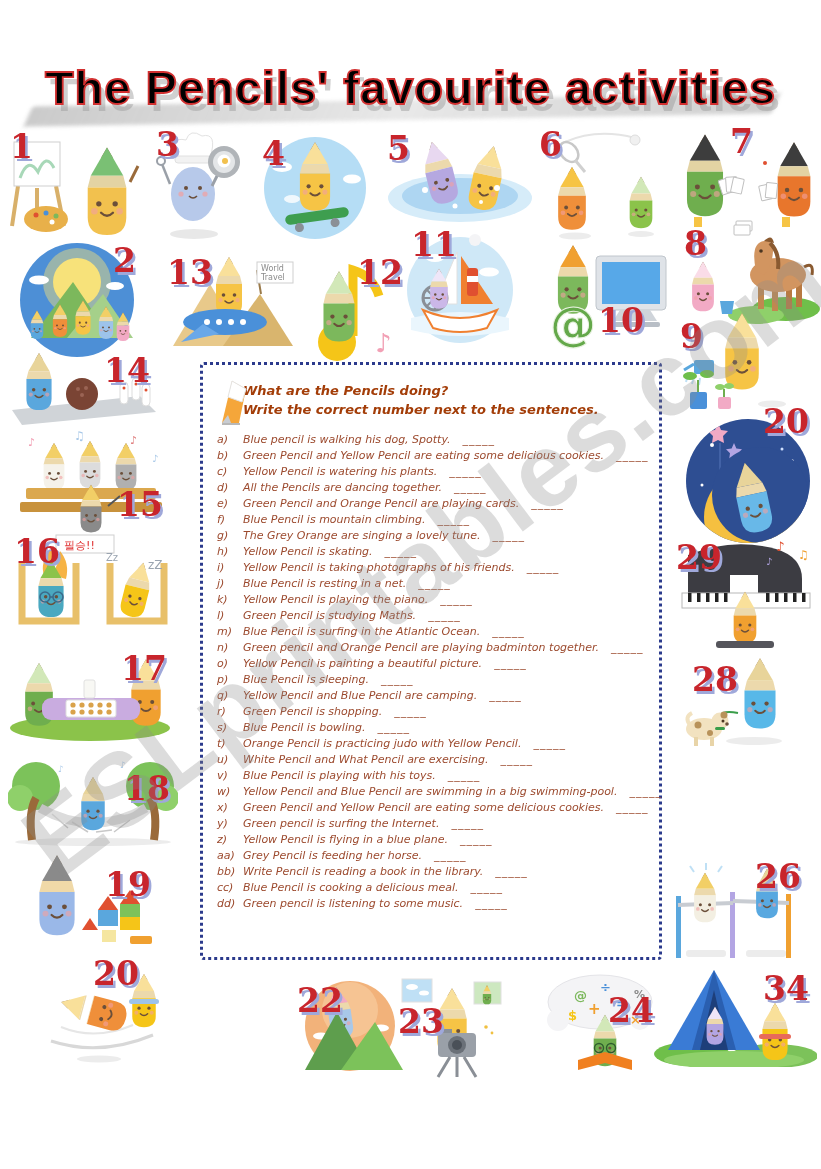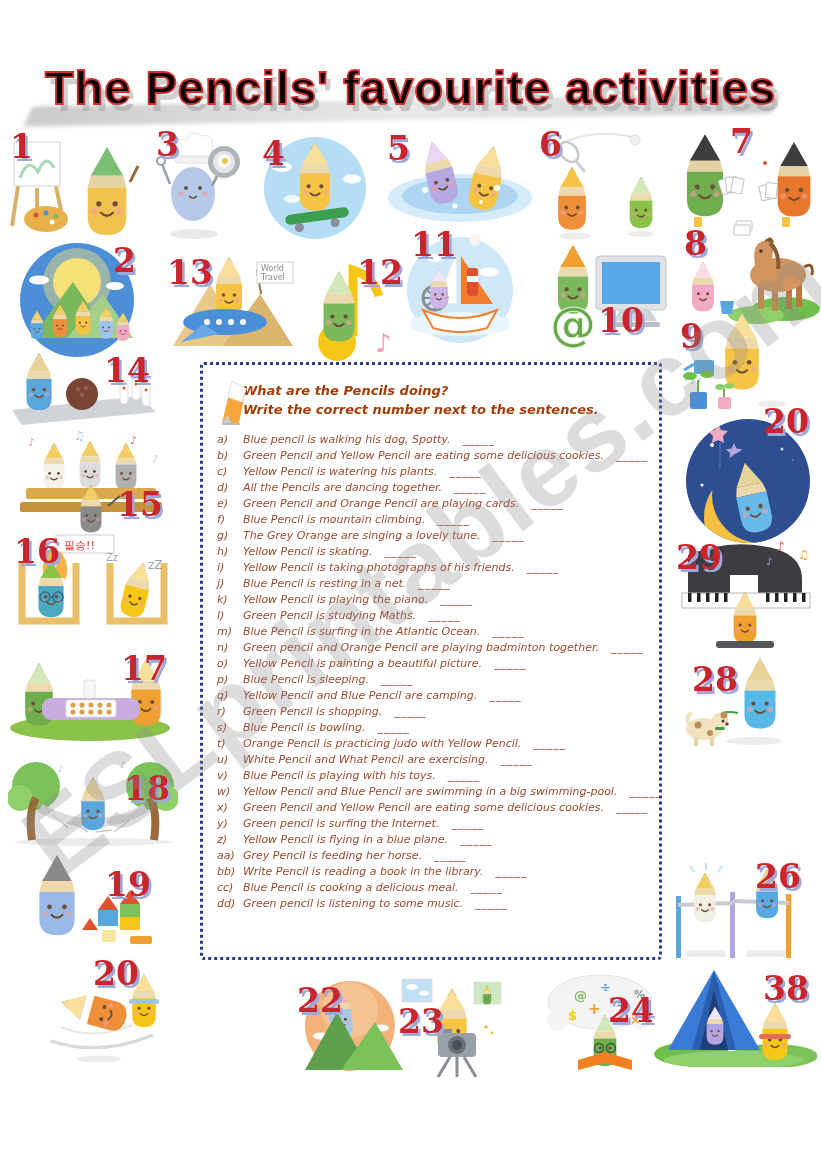--- a/index.html
+++ b/index.html
@@ -488,21 +488,21 @@
       <text x="28" y="48" font-size="13" font-weight="bold" fill="#f5c518">$</text>
       <text x="90" y="52" font-size="13" font-weight="bold" fill="#f0a030">×</text>
       <use href="#pcl" x="44" y="42" width="42" height="54" style="--body:#6fae4e;--tip:#d2e8b8"></use>
       <circle cx="59" cy="76" r="4.5" fill="none" stroke="#2e5e2e" stroke-width="1.4"></circle>
       <circle cx="71" cy="76" r="4.5" fill="none" stroke="#2e5e2e" stroke-width="1.4"></circle>
       <path d="M38,88 L65,80 L92,88 L92,98 L65,91 L38,98 Z" fill="#f08020"></path>
     </svg>
   </div>
 
   <div class="scene" style="left:652px;top:962px;width:165px;height:105px">
-    <span class="num" style="right:8px;top:10px">38</span>
+    <span class="num" style="right:8px;top:10px">34</span>
     <svg viewBox="0 0 165 105">
       <ellipse cx="40" cy="92" rx="38" ry="12" fill="#6fbf4a"></ellipse>
       <ellipse cx="122" cy="94" rx="44" ry="12" fill="#7cc25a"></ellipse>
       <ellipse cx="82" cy="98" rx="70" ry="9" fill="#8fd06a"></ellipse>
       <polygon points="62,8 16,88 108,88" fill="#3a7bd5"></polygon>
       <polygon points="62,8 40,88 84,88" fill="#2a5fb0"></polygon>
       <polygon points="62,28 48,88 76,88" fill="#1e3f7a"></polygon>
       <use href="#pcl" x="50" y="44" width="26" height="40" style="--body:#b3a5e3;--tip:#efe6f8"></use>
       <use href="#pcl" x="102" y="40" width="42" height="60" style="--body:#f5c518;--tip:#f9e09a"></use>
       <rect x="107" y="72" width="32" height="5" rx="2.5" fill="#e86a5a"></rect>

